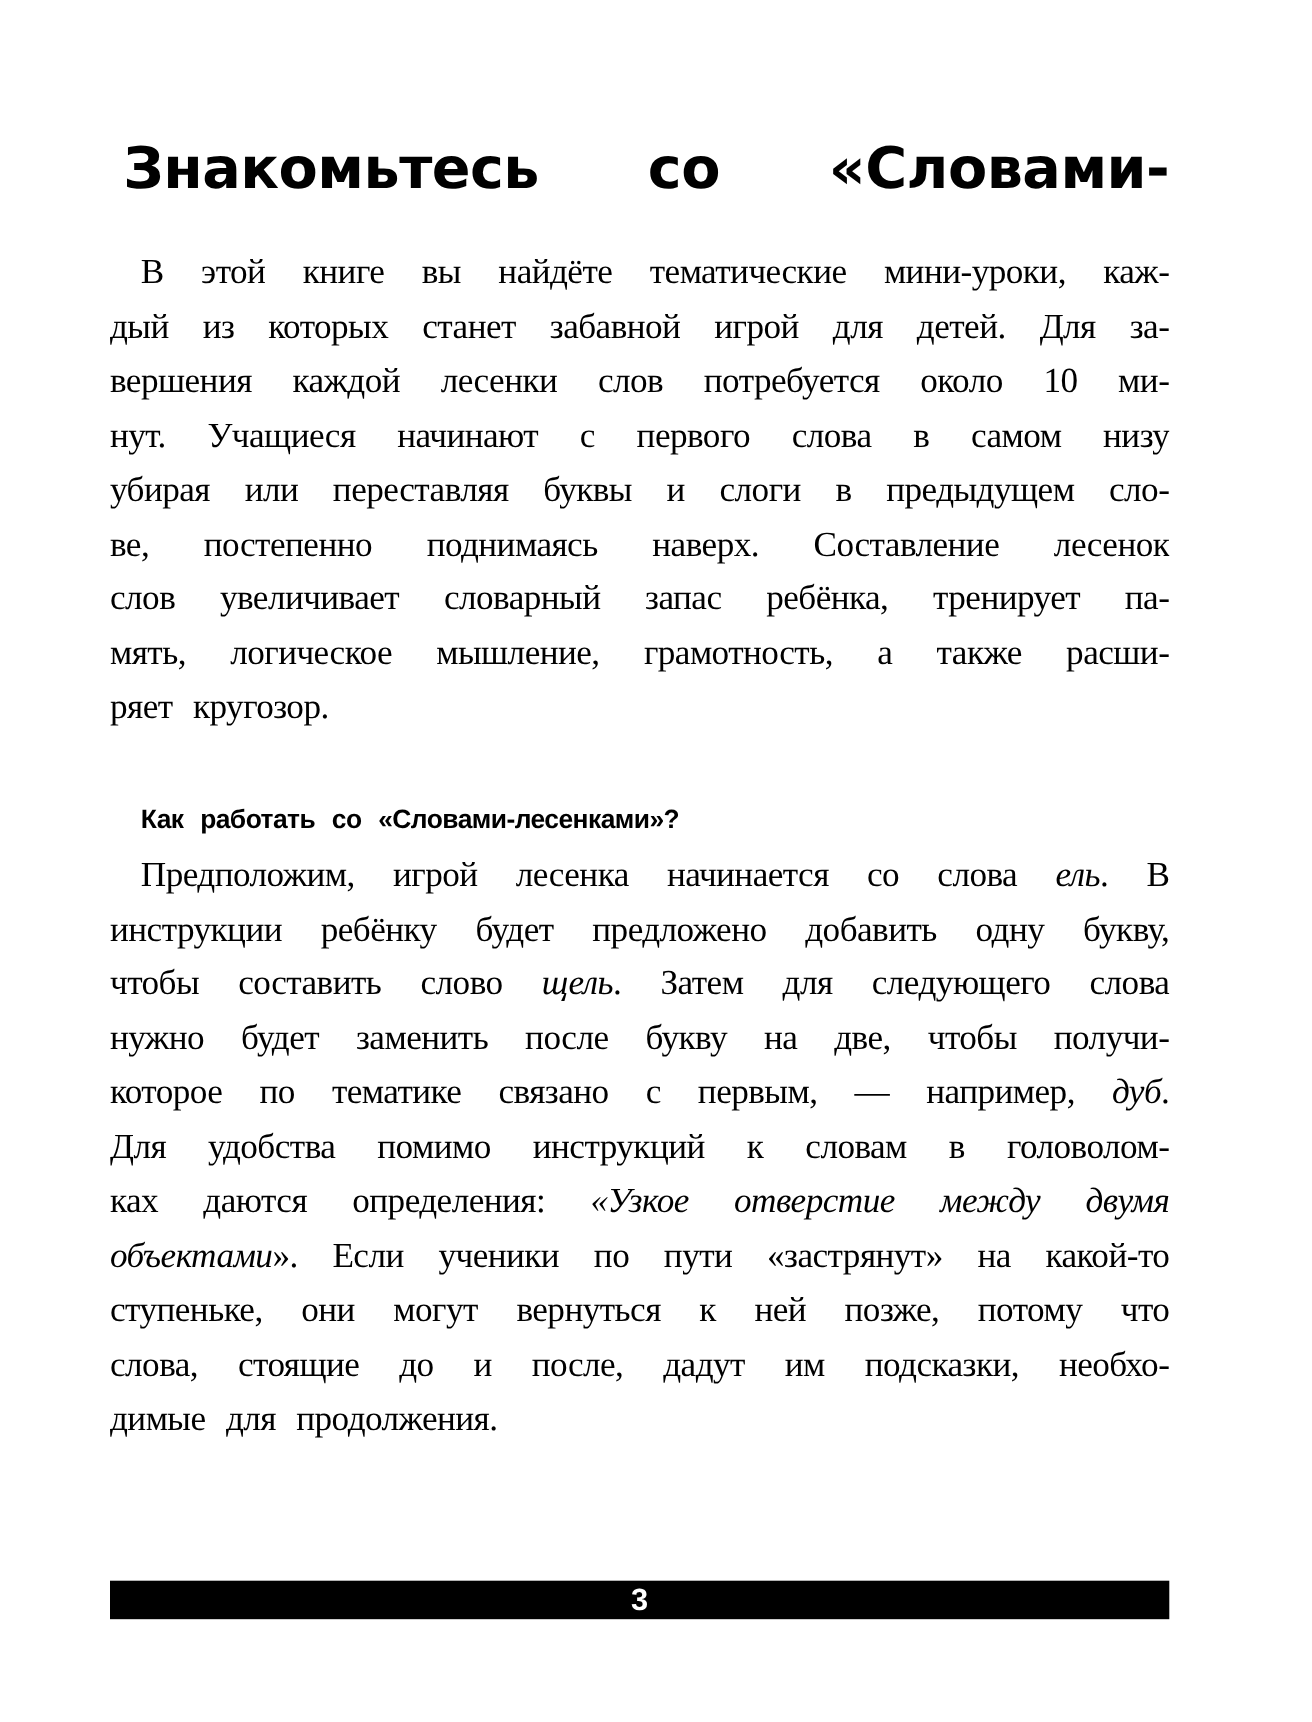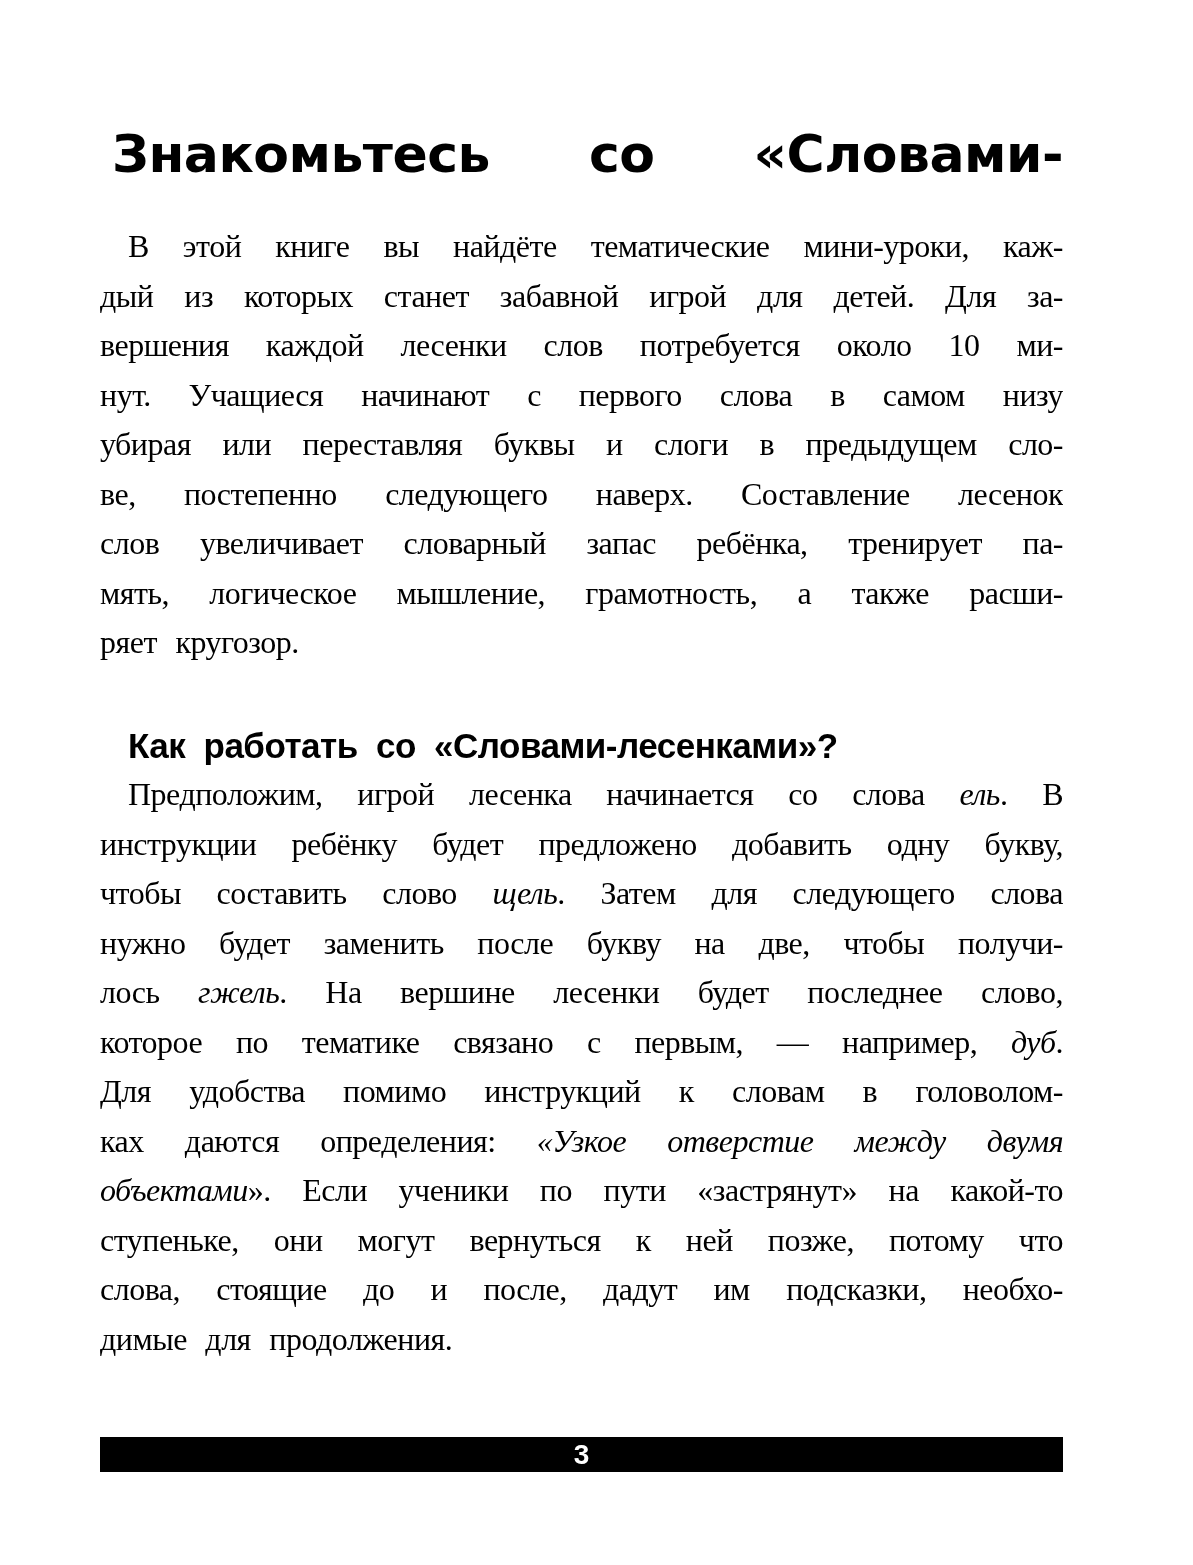--- a/index.html
+++ b/index.html
@@ -47,21 +47,21 @@
   }
   .line.first { padding-left: 28px; }
   .line.last {
     text-align: left;
     text-align-last: left;
     word-spacing: 11px;
   }
   .heading {
     font-family: "Liberation Sans", sans-serif;
     font-weight: bold;
-    font-size: 35px;
+    font-size: 24px;
     line-height: 49.5px;
     height: 49.5px;
     margin-top: 53px;
     padding-left: 28px;
     word-spacing: 9px;
     letter-spacing: -0.5px;
     overflow: hidden;
   }
   .em { font-style: italic; }
   .footer-bar {
@@ -88,32 +88,31 @@
 
 <div class="column">
   <h1 class="title">Знакомьтесь со «Словами-лесенками»!</h1>
   <div class="body-text">
       <div class="paragraph">
         <div class="line first"><span class="run">В этой книге вы найдёте тематические мини-уроки, каж-</span></div>
         <div class="line"><span class="run">дый из которых станет забавной игрой для детей. Для за-</span></div>
         <div class="line"><span class="run">вершения каждой лесенки слов потребуется около 10 ми-</span></div>
         <div class="line"><span class="run">нут. Учащиеся начинают с первого слова в самом низу</span></div>
         <div class="line"><span class="run">убирая или переставляя буквы и слоги в предыдущем сло-</span></div>
-        <div class="line"><span class="run">ве, постепенно следующего наверх. Составление лесенок</span></div>
+        <div class="line"><span class="run">ве, постепенно поднимаясь наверх. Составление лесенок</span></div>
         <div class="line"><span class="run">слов увеличивает словарный запас ребёнка, тренирует па-</span></div>
         <div class="line"><span class="run">мять, логическое мышление, грамотность, а также расши-</span></div>
         <div class="line last"><span class="run">ряет кругозор.</span></div>
       </div>
       <div class="heading">Как работать со «Словами-лесенками»?</div>
       <div class="paragraph">
         <div class="line first"><span class="run">Предположим, игрой лесенка начинается со слова </span><span class="em">ель</span><span class="run">. В</span></div>
         <div class="line"><span class="run">инструкции ребёнку будет предложено добавить одну букву,</span></div>
         <div class="line"><span class="run">чтобы составить слово </span><span class="em">щель</span><span class="run">. Затем для следующего слова</span></div>
         <div class="line"><span class="run">нужно будет заменить после букву на две, чтобы получи-</span></div>
-        <div class="line"><span class="run">лось </span><span class="em">гжель</span><span class="run">. На вершине лесенки будет последнее слово,</span></div>
         <div class="line"><span class="run">которое по тематике связано с первым, — например, </span><span class="em">дуб</span><span class="run">.</span></div>
         <div class="line"><span class="run">Для удобства помимо инструкций к словам в головолом-</span></div>
         <div class="line"><span class="run">ках даются определения: </span><span class="em">«Узкое отверстие между двумя</span></div>
         <div class="line"><span class="em">объектами</span><span class="run">». Если ученики по пути «застрянут» на какой-то</span></div>
         <div class="line"><span class="run">ступеньке, они могут вернуться к ней позже, потому что</span></div>
         <div class="line"><span class="run">слова, стоящие до и после, дадут им подсказки, необхо-</span></div>
         <div class="line last"><span class="run">димые для продолжения.</span></div>
       </div>
     </div>
 </div>

